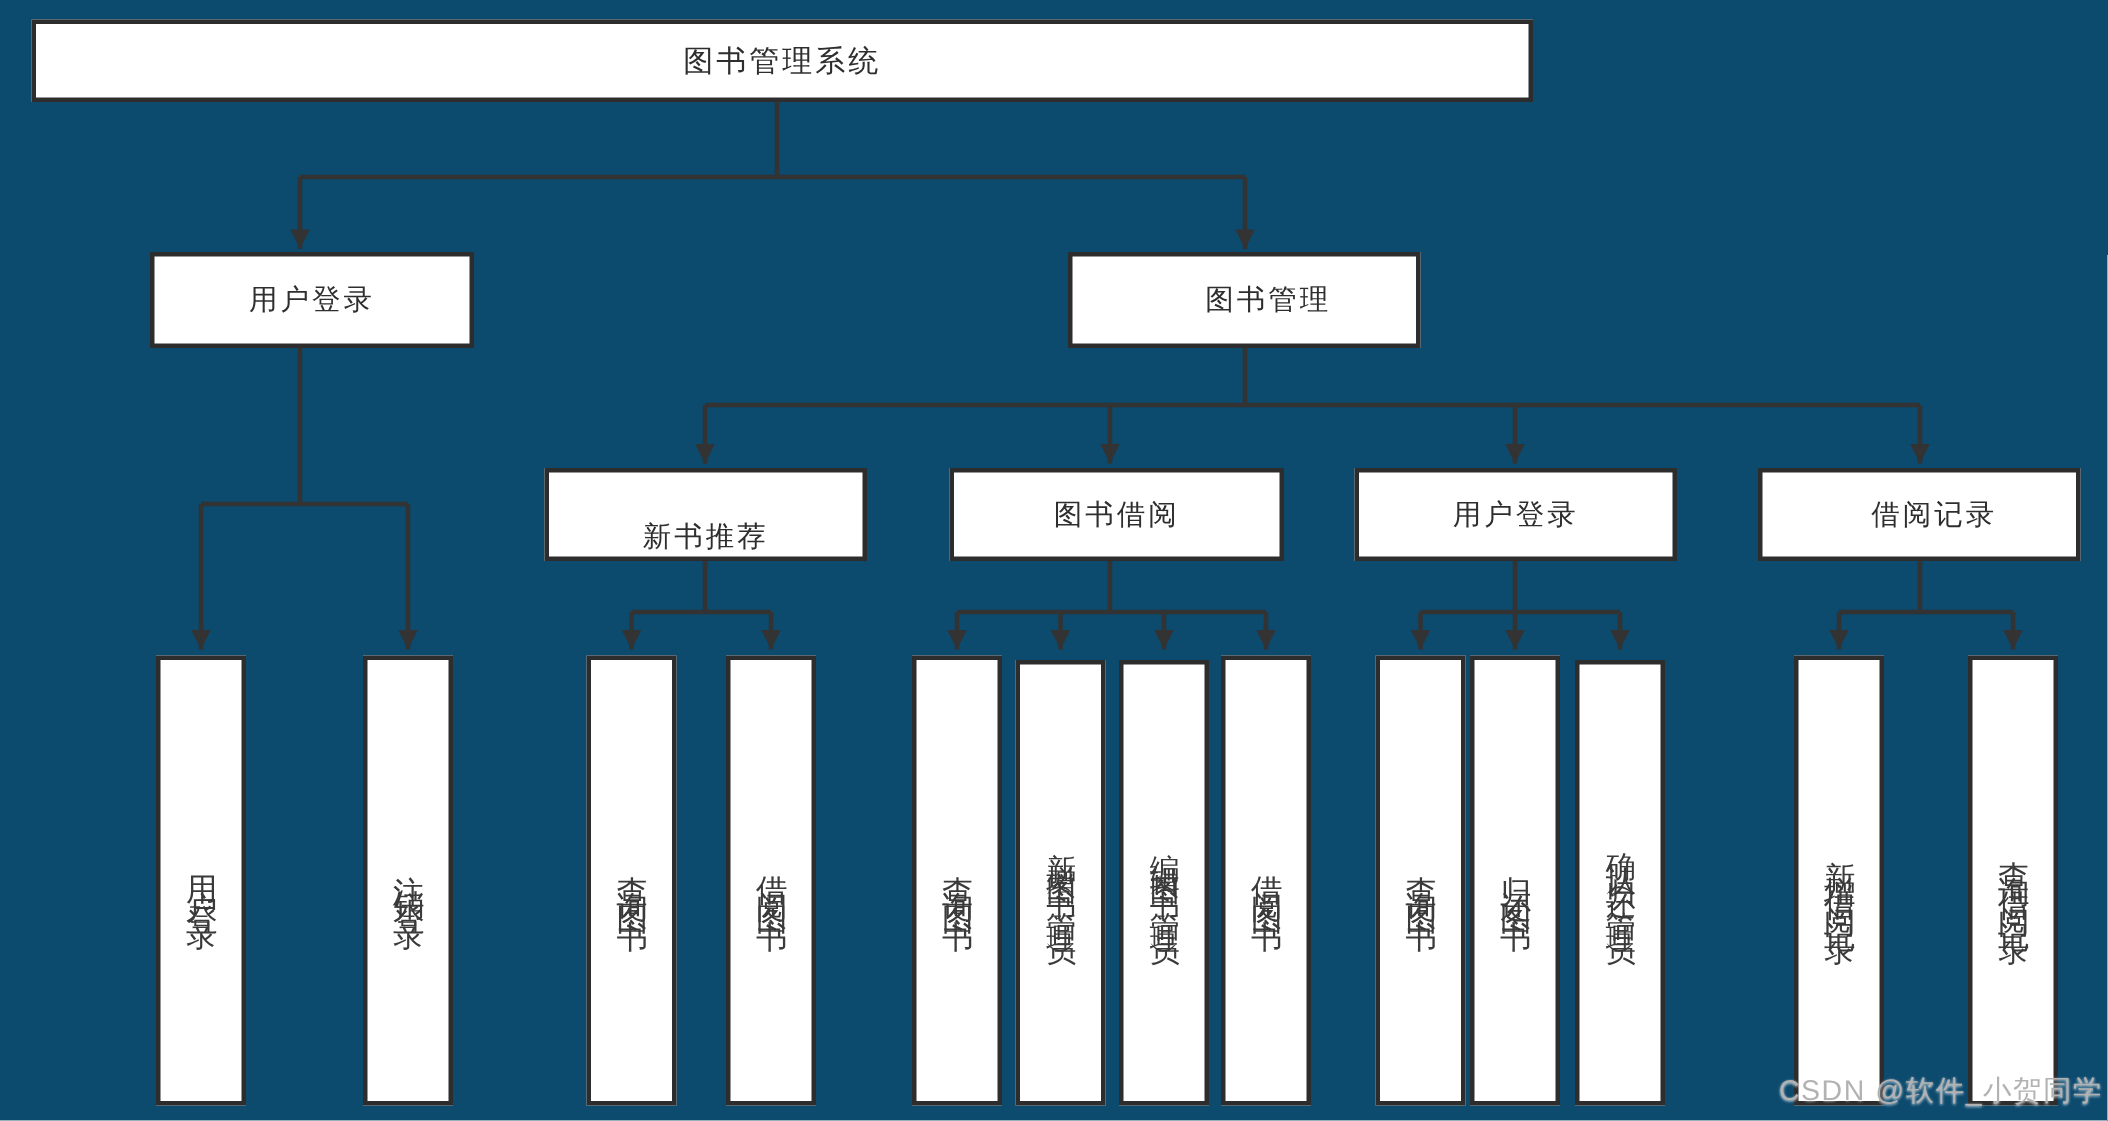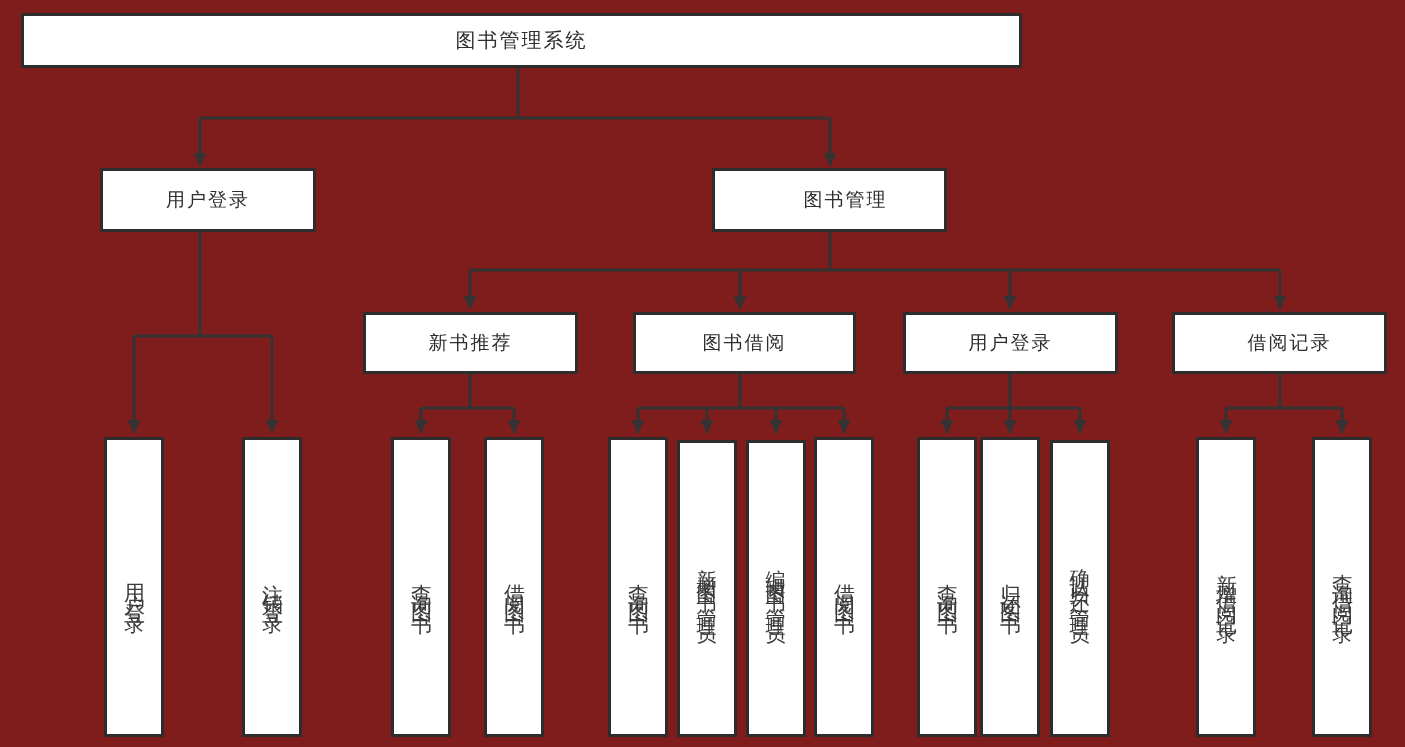--- a/index.html
+++ b/index.html
@@ -1,19 +1,19 @@
 <!DOCTYPE html>
 <html><head>
 <meta charset="utf-8">
 <style>
   html,body{margin:0;padding:0;background:#fff;}
   #canvas{
     position:relative;
     width:1405px;height:747px;
-    background:#7f1d1d;
+    background:#0c4a6e;
     font-family:"Liberation Sans","DejaVu Sans",sans-serif;
     overflow:hidden;
   }
   #connectors{position:absolute;left:0;top:0;width:1405px;height:747px;}
   .box{
     position:absolute;
     box-sizing:border-box;
     border:3px solid #2d2d2d;
     background:#fff;
     display:flex;align-items:center;justify-content:center;
@@ -96,21 +96,21 @@
     <span>图书管理系统</span>
   </div>
 
   <div class="box hbox" style="left:100px;top:168px;width:216px;height:64px;">
     <span>用户登录</span>
   </div>
   <div class="box hbox" style="left:712px;top:168px;width:235px;height:64px;padding-left:32px;">
     <span>图书管理</span>
   </div>
 
-  <div class="box hbox" style="left:363px;top:312px;width:215px;height:62px;">
+  <div class="box hbox" style="left:363px;top:312px;width:215px;height:62px;align-items:flex-end;">
     <span>新书推荐</span>
   </div>
   <div class="box hbox" style="left:633px;top:312px;width:223px;height:62px;">
     <span>图书借阅</span>
   </div>
   <div class="box hbox" style="left:903px;top:312px;width:215px;height:62px;">
     <span>用户登录</span>
   </div>
   <div class="box hbox" style="left:1172px;top:312px;width:215px;height:62px;padding-left:20px;">
     <span>借阅记录</span>
@@ -153,14 +153,15 @@
     <span class="vtext">确认归还（管理员）</span>
   </div>
 
   <div class="box leaf" style="left:1196px;top:437px;width:60px;height:300px;">
     <span class="vtext">新增借阅记录</span>
   </div>
   <div class="box leaf" style="left:1312px;top:437px;width:60px;height:300px;">
     <span class="vtext">查询借阅记录</span>
   </div>
 
+  <div id="watermark">CSDN @软件_小贺同学</div>
 
 </div>
 
 </body></html>

